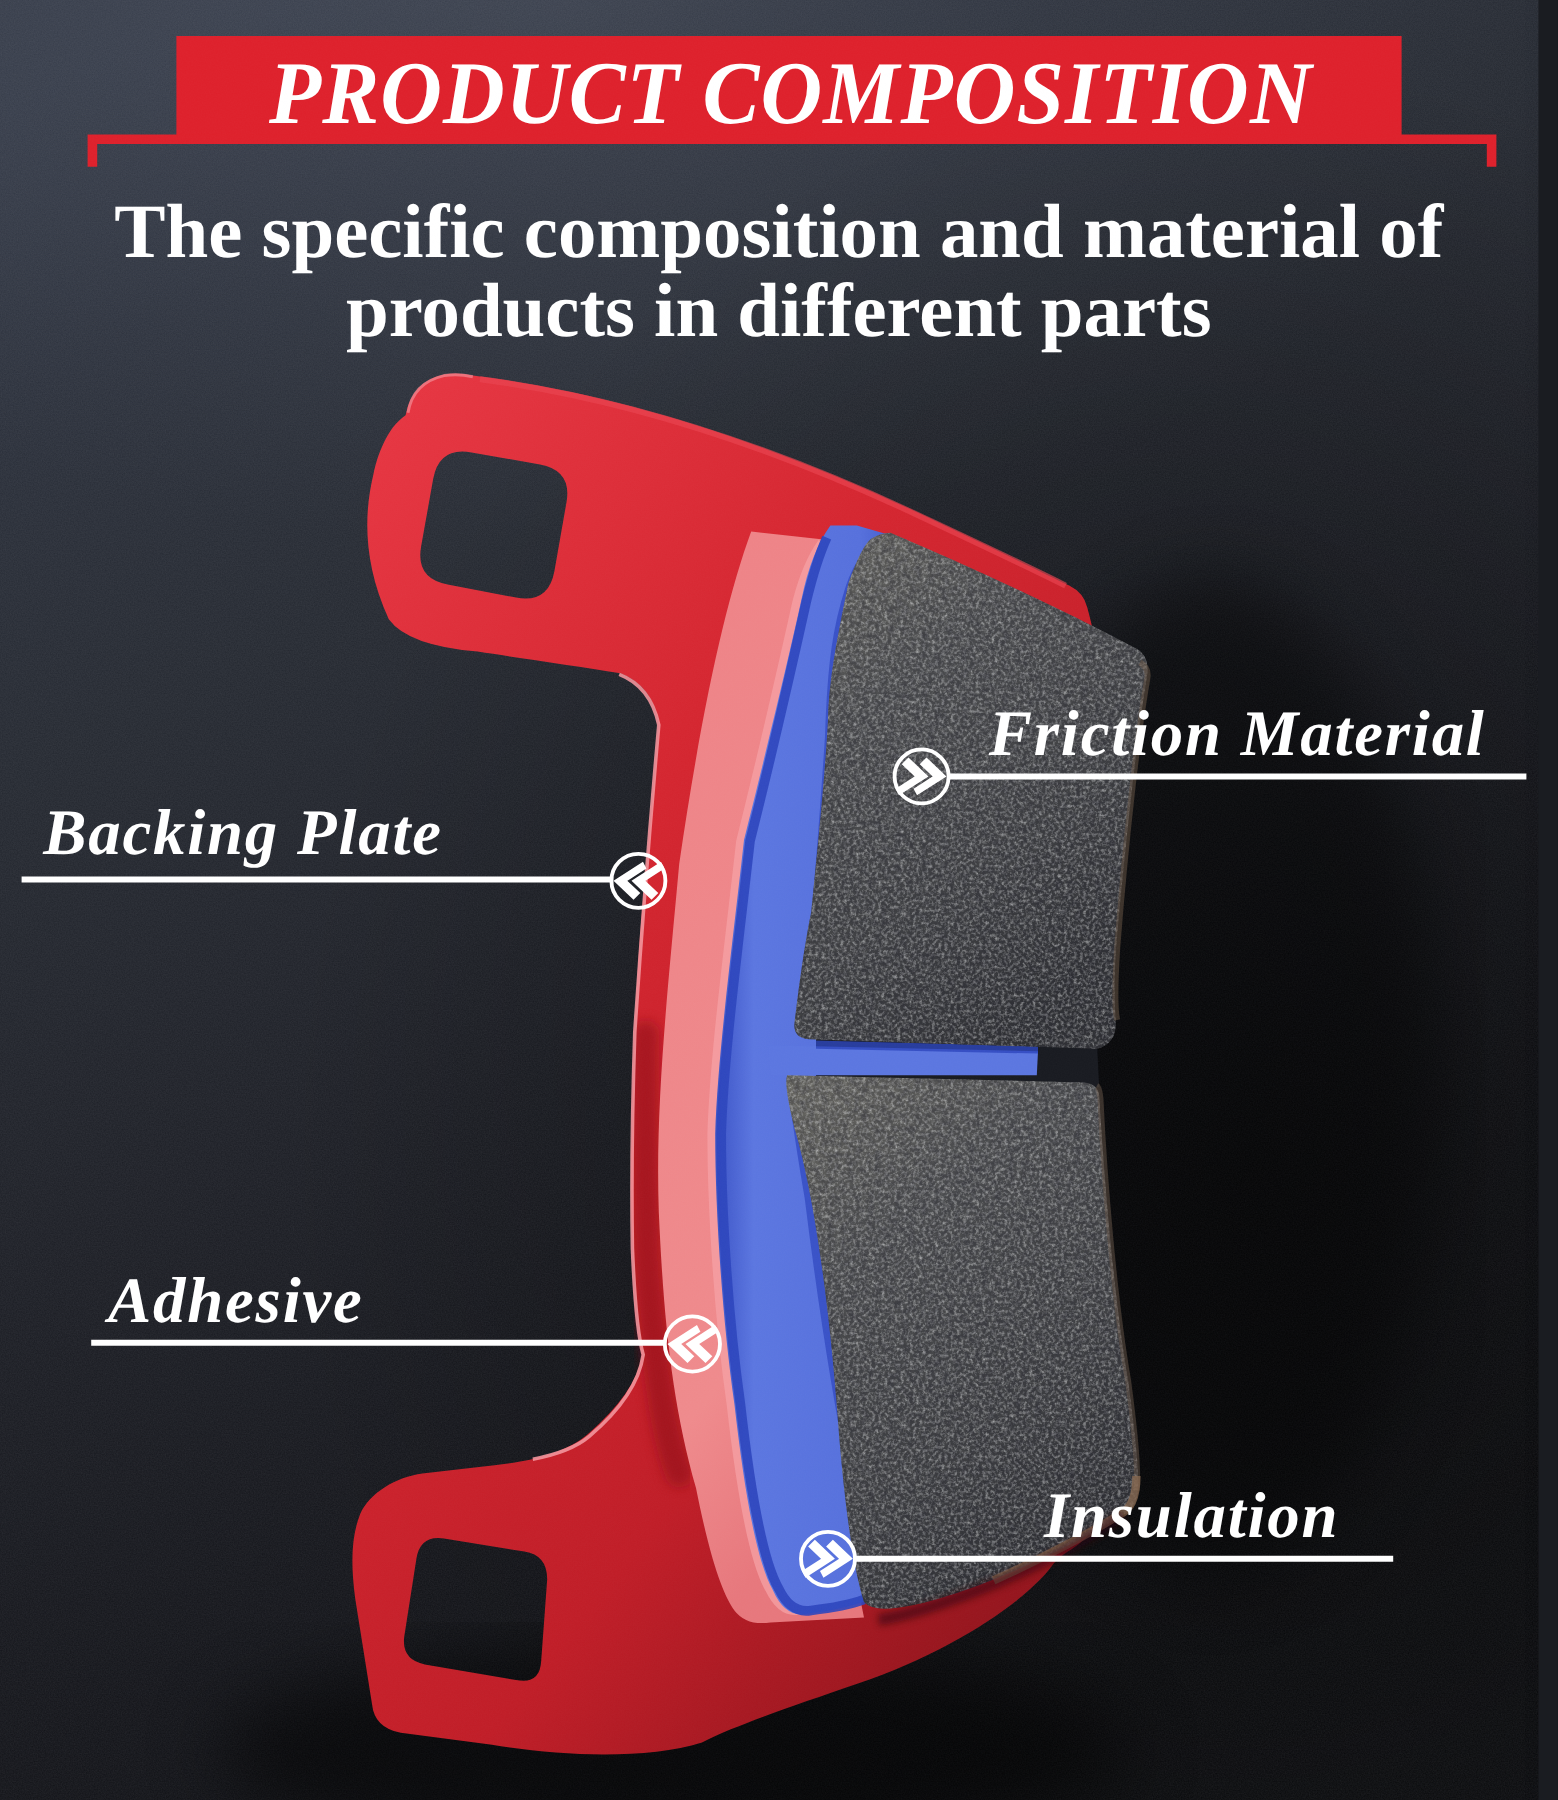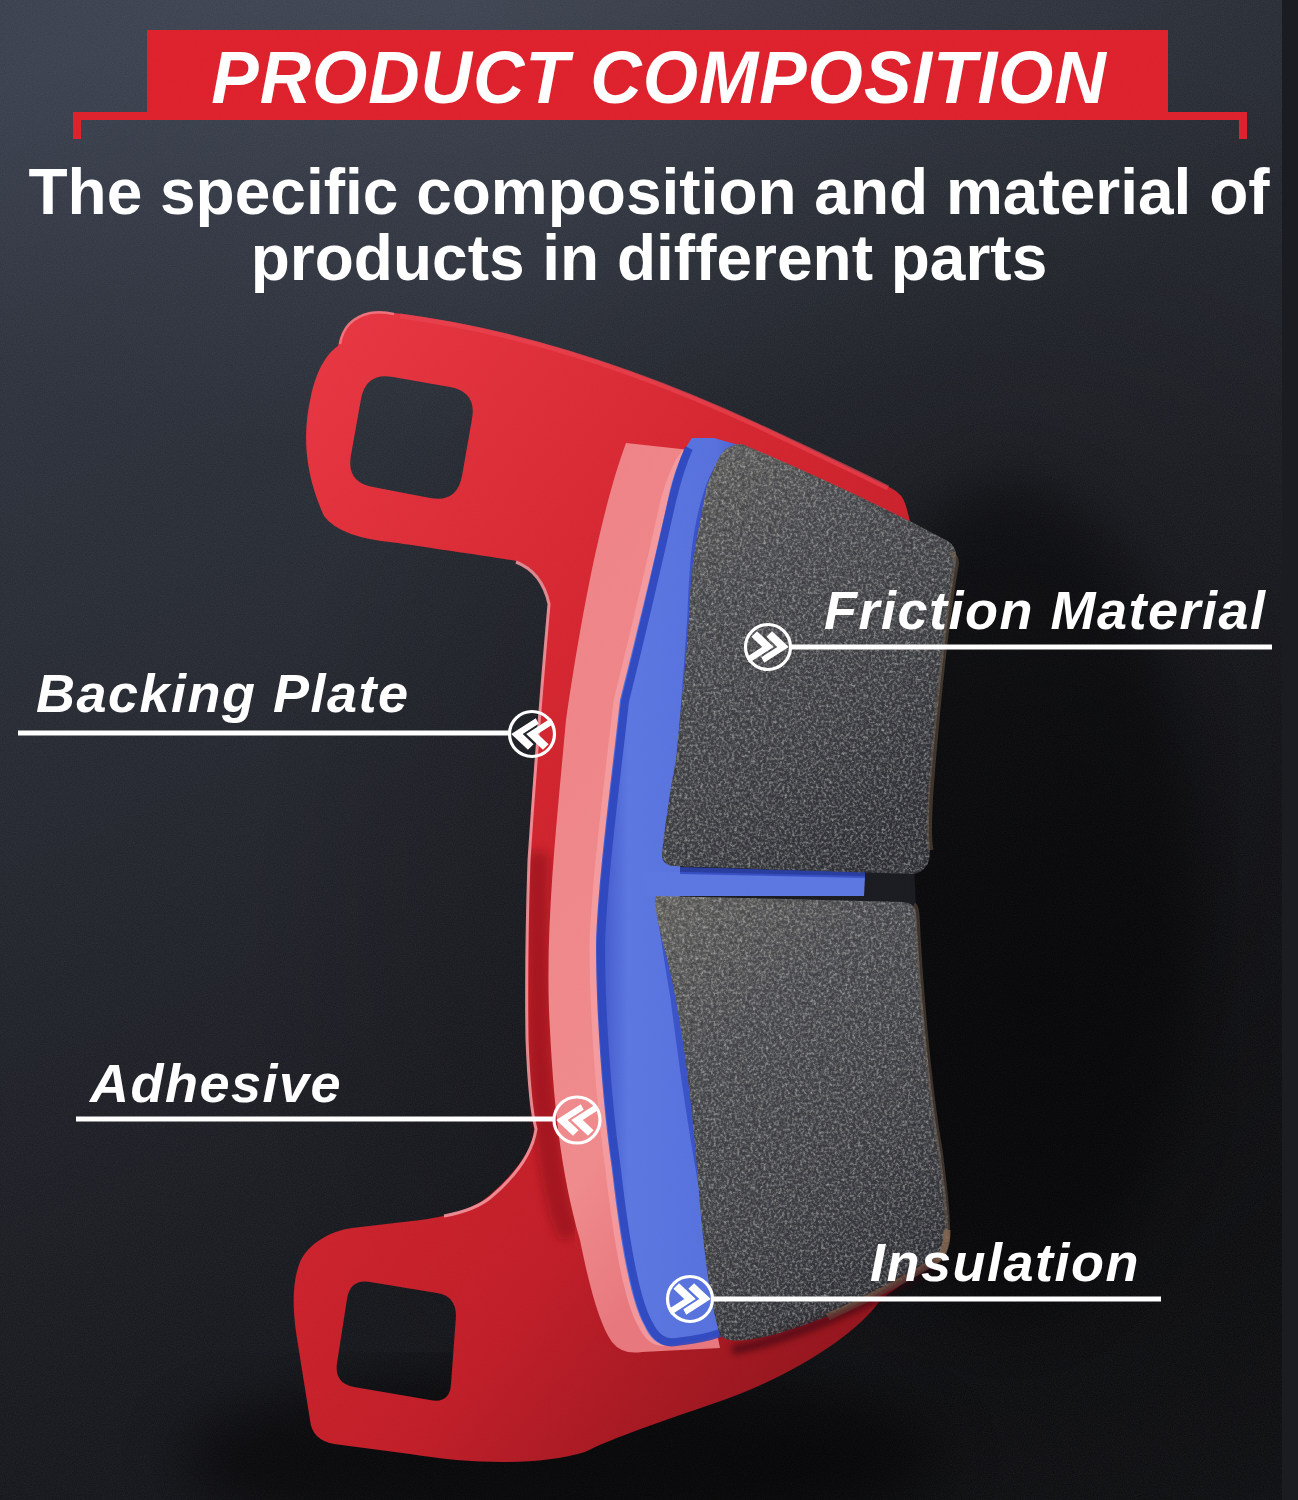--- a/index.html
+++ b/index.html
@@ -1,17 +1,17 @@
 <!DOCTYPE html>
 <html><head>
 <meta charset="utf-8">
 <style>
   html,body{margin:0;padding:0;background:#1a1c21;}
   #stage{position:relative;width:1282px;height:1500px;overflow:hidden;
-    font-family:Liberation Sans, sans-serif;}
+    font-family:Liberation Serif, serif;}
   svg{display:block}
 </style>
 </head>
 <body>
 <div id="stage">
 <svg width="1298" height="1500" viewBox="0 0 1298 1500">
 <defs>
   <linearGradient id="bggrad" x1="0.15" y1="0" x2="0.55" y2="1">
     <stop offset="0" stop-color="#333946"></stop>
     <stop offset="0.14" stop-color="#2b303b"></stop>

